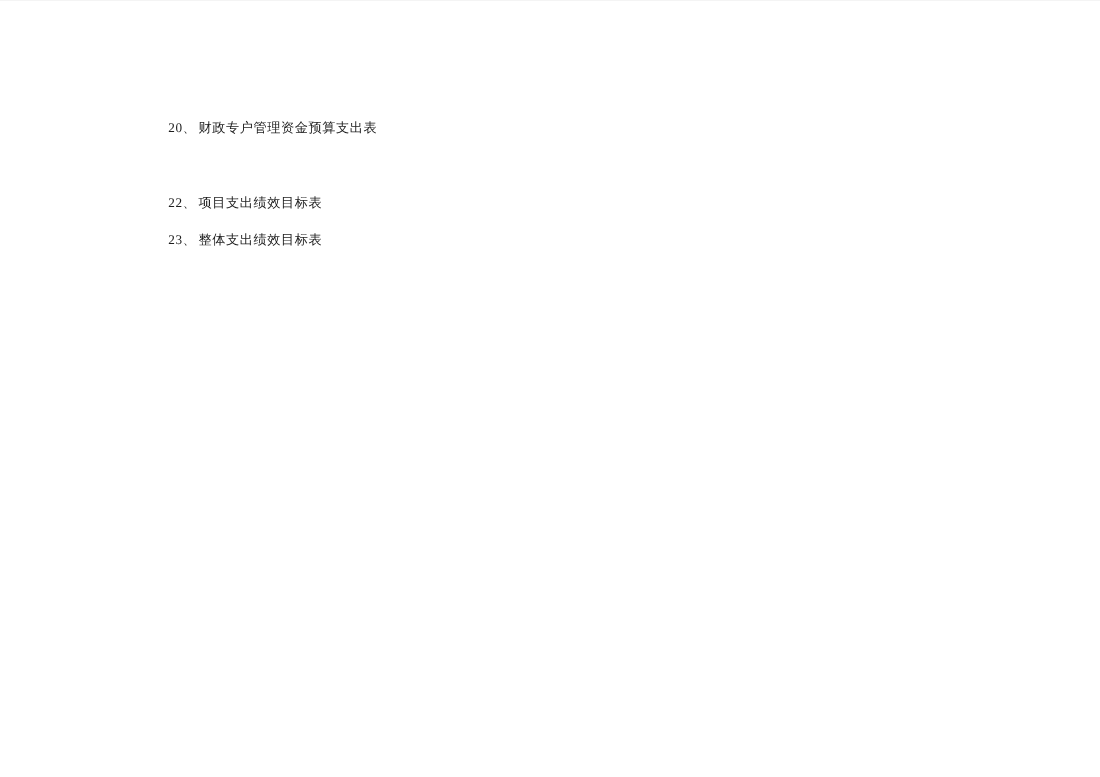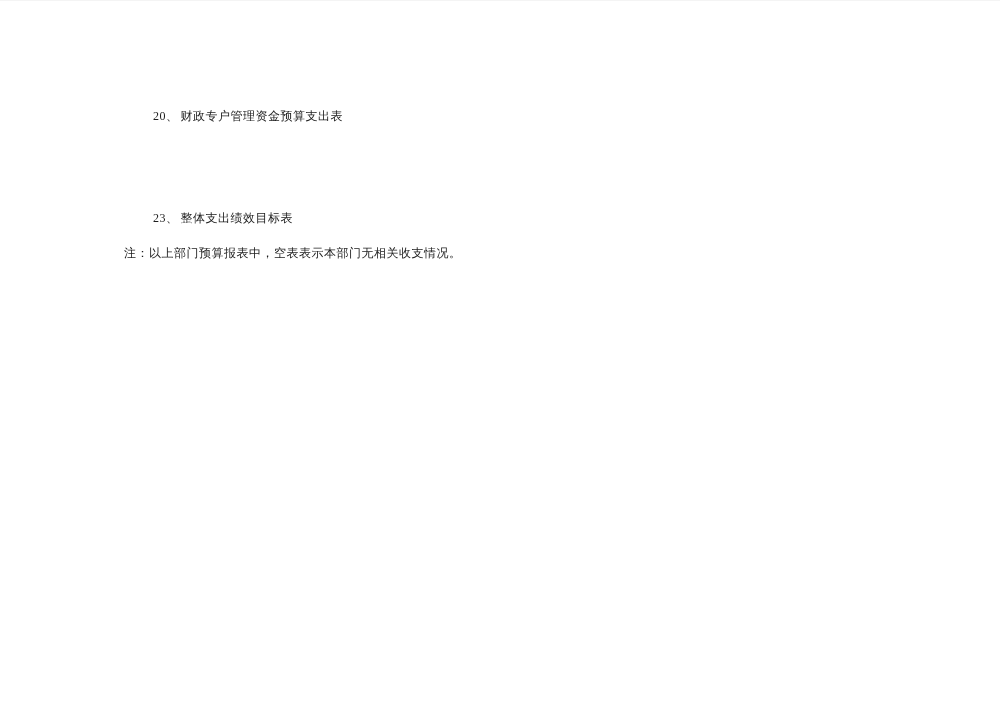--- a/index.html
+++ b/index.html
@@ -45,20 +45,22 @@
 </head>
 <body>
 
 <div class="page">
 
   <div class="doc-line item-line-1">
     <span class="item-number">20、</span><span>财政专户管理资金预算支出表</span>
   </div>
 
 
+  <div class="doc-line item-line-3">
+    <span class="item-number">22、</span><span>项目支出绩效目标表</span>
+  </div>
 
   <div class="doc-line item-line-4">
     <span class="item-number">23、</span><span>整体支出绩效目标表</span>
   </div>
 
-  <div class="doc-line note-line">注：以上部门预算报表中，空表表示本部门无相关收支情况。</div>
 
 </div>
 
 </body></html>

